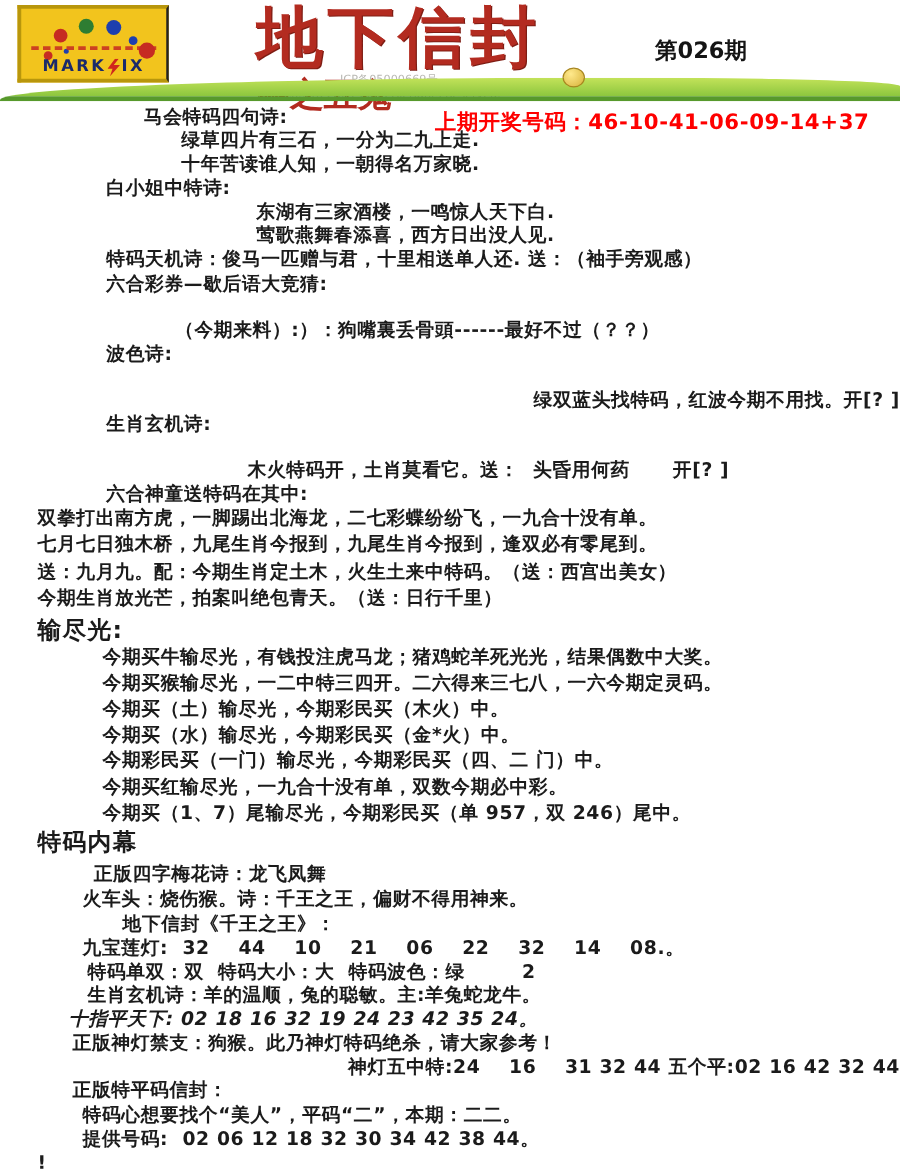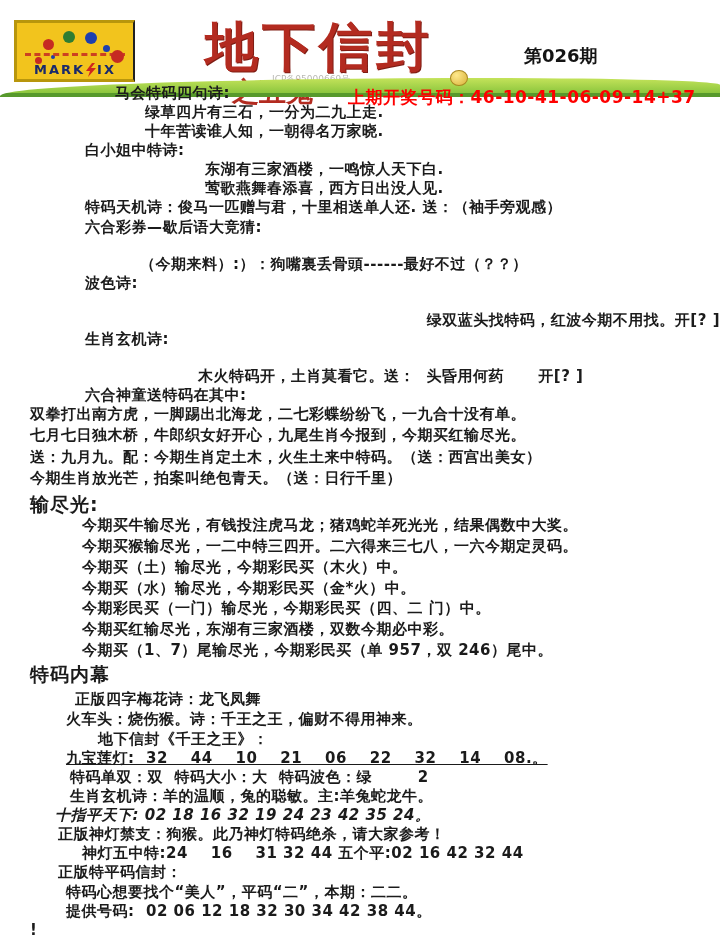--- a/index.html
+++ b/index.html
@@ -2,21 +2,21 @@
 <html><head>
 <meta charset="utf-8">
 <style>
   html,body{margin:0;padding:0;}
   body{
     width:720px;height:935px;position:relative;overflow:hidden;
     background:#ffffff;
     font-family:"DejaVu Sans","Liberation Sans",sans-serif;
   }
   
-  .header{position:absolute;left:0;top:16px;width:720px;height:82px;}
+  .header{position:absolute;left:0;top:0;width:720px;height:82px;}
   .logo{
     position:absolute;left:14px;top:4px;width:121px;height:62px;
     background:#f2c41d;border:3px solid #b8960c;border-right:2px solid #222;
     box-sizing:border-box;
   }
   .logo .dot{position:absolute;border-radius:50%;}
   .logo-scribble{
     position:absolute;left:8px;bottom:17px;width:100px;height:6px;
     border-top:3px dashed #c62b22;opacity:.85;
   }
@@ -119,38 +119,38 @@
     <div class="line " style="margin-left: 205px;">莺歌燕舞春添喜，西方日出没人见.</div>
     <div class="line " style="margin-left: 85px;">特码天机诗：俊马一匹赠与君，十里相送单人还. 送：（袖手旁观感）</div>
     <div class="line " style="margin-left: 85px; margin-top: 1px;">六合彩券—歇后语大竞猜:</div>
     <div class="line " style="margin-left: 140px; margin-top: 18px;">（今期来料）:）：狗嘴裏丢骨頭------最好不过（？？）</div>
     <div class="line " style="margin-left: 85px;">波色诗:</div>
     <div class="line " style="margin-left: 205px; margin-top: 18px; text-align: right;">绿双蓝头找特码，红波今期不用找。开[? ]</div>
     <div class="line " style="margin-left: 85px;">生肖玄机诗:</div>
     <div class="line " style="margin-left: 198px; margin-top: 18px;">木火特码开，土肖莫看它。送：  头昏用何药      开[? ]</div>
     <div class="line " style="margin-left: 85px;">六合神童送特码在其中:</div>
     <div class="line " style="margin-left: 30px;">双拳打出南方虎，一脚踢出北海龙，二七彩蝶纷纷飞，一九合十没有单。</div>
-    <div class="line " style="margin-left: 30px; margin-top: 2px;">七月七日独木桥，牛郎织女好开心，九尾生肖今报到，今期买红输尽光。</div>
+    <div class="line " style="margin-left: 30px; margin-top: 2px;">七月七日独木桥，九尾生肖今报到，九尾生肖今报到，逢双必有零尾到。</div>
     <div class="line " style="margin-left: 30px; margin-top: 3px;">送：九月九。配：今期生肖定土木，火生土来中特码。（送：西宫出美女）</div>
     <div class="line " style="margin-left: 30px; margin-top: 2px;">今期生肖放光芒，拍案叫绝包青天。（送：日行千里）</div>
     <div class="line h" style="margin-left: 30px; margin-top: 4px;">输尽光:</div>
     <div class="line " style="margin-left: 82px;">今期买牛输尽光，有钱投注虎马龙；猪鸡蛇羊死光光，结果偶数中大奖。</div>
     <div class="line " style="margin-left: 82px; margin-top: 2px;">今期买猴输尽光，一二中特三四开。二六得来三七八，一六今期定灵码。</div>
     <div class="line " style="margin-left: 82px; margin-top: 2px;">今期买（土）输尽光，今期彩民买（木火）中。</div>
     <div class="line " style="margin-left: 82px; margin-top: 2px;">今期买（水）输尽光，今期彩民买（金*火）中。</div>
     <div class="line " style="margin-left: 82px; margin-top: 1px;">今期彩民买（一门）输尽光，今期彩民买（四、二 门）中。</div>
-    <div class="line " style="margin-left: 82px; margin-top: 2px;">今期买红输尽光，东湖有三家酒楼，双数今期必中彩。</div>
+    <div class="line " style="margin-left: 82px; margin-top: 2px;">今期买红输尽光，一九合十没有单，双数今期必中彩。</div>
     <div class="line " style="margin-left: 82px; margin-top: 2px;">今期买（1、7）尾输尽光，今期彩民买（单 957，双 246）尾中。</div>
     <div class="line h" style="margin-left: 30px; margin-top: 2px;">特码内幕</div>
     <div class="line " style="margin-left: 75px; margin-top: 4px;">正版四字梅花诗：龙飞凤舞</div>
     <div class="line " style="margin-left: 66px; margin-top: 1px;">火车头：烧伤猴。诗：千王之王，偏财不得用神来。</div>
     <div class="line " style="margin-left: 98px; margin-top: 1px;">地下信封《千王之王》：</div>
-    <div class="line " style="margin-left: 66px; text-decoration: underline;">九宝莲灯:  32    44    10    21    06    22    32    14    08.。</div>
+    <div class="line " style="margin-left: 66px;">九宝莲灯:  32    44    10    21    06    22    32    14    08.。</div>
     <div class="line " style="margin-left: 70px;">特码单双：双  特码大小：大  特码波色：绿        2</div>
     <div class="line " style="margin-left: 70px;">生肖玄机诗：羊的温顺，兔的聪敏。主:羊兔蛇龙牛。</div>
     <div class="line " style="margin-left: 55px; font-style: italic;">十指平天下: 02 18 16 32 19 24 23 42 35 24。</div>
     <div class="line " style="margin-left: 58px;">正版神灯禁支：狗猴。此乃神灯特码绝杀，请大家参考！</div>
-    <div class="line " style="margin-left: 82px;">神灯五中特:24    16    31 32 44 五个平:02 16 42 32 44</div>
+    <div class="line " style="margin-left: 32px; text-align: right;">神灯五中特:24    16    31 32 44 五个平:02 16 42 32 44</div>
     <div class="line " style="margin-left: 58px;">正版特平码信封：</div>
     <div class="line " style="margin-left: 66px; margin-top: 1px;">特码心想要找个“美人”，平码“二”，本期：二二。</div>
     <div class="line " style="margin-left: 66px;">提供号码:  02 06 12 18 32 30 34 42 38 44。</div>
     <div class="line " style="margin-left: 30px;">!</div>
   </div>
 
 </body></html>

